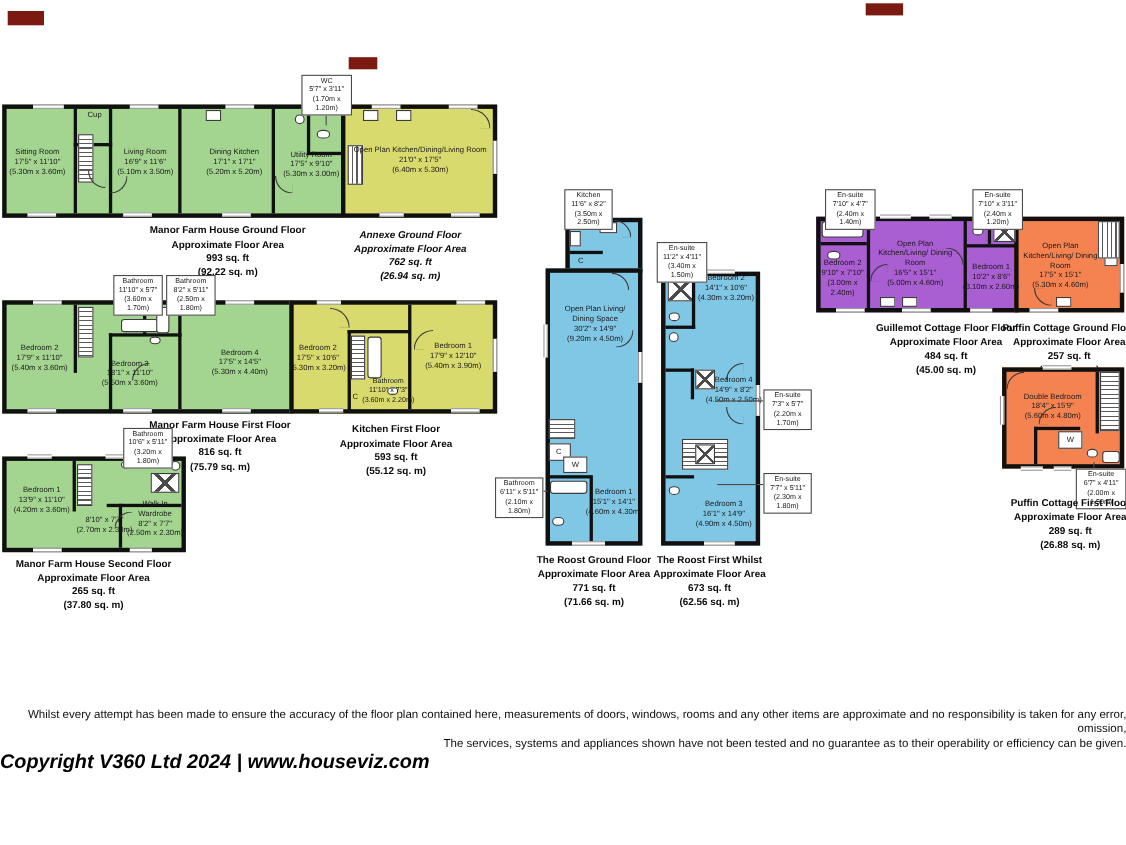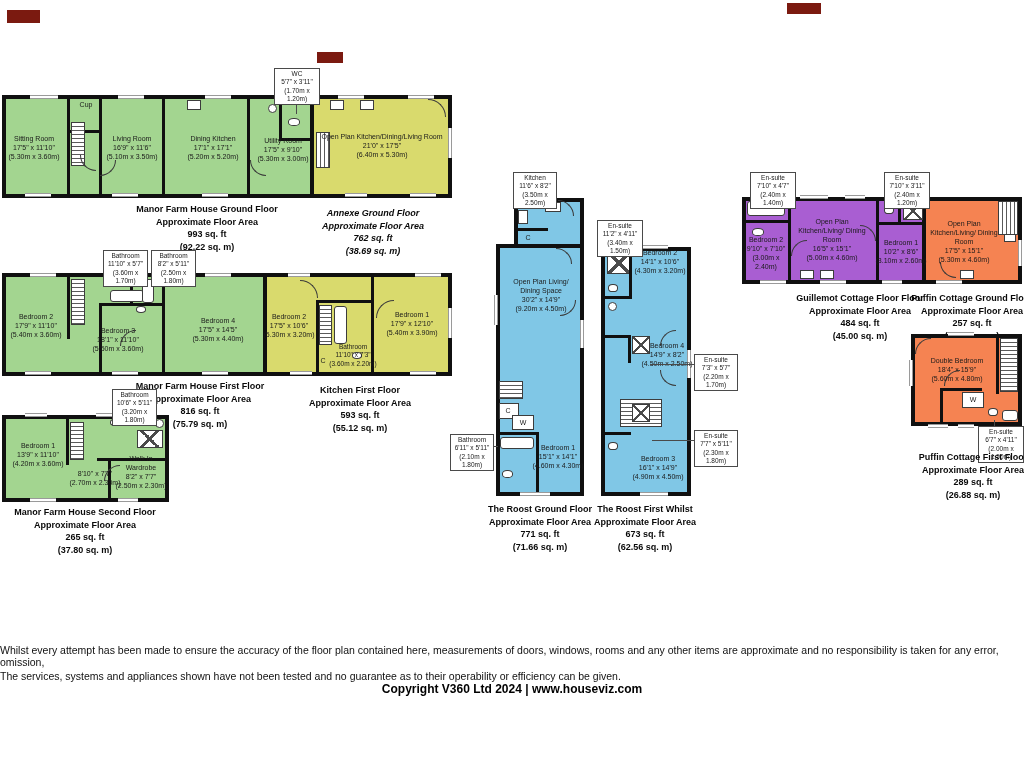--- a/index.html
+++ b/index.html
@@ -26,23 +26,23 @@
       background:#fff repeating-linear-gradient(90deg,transparent 0 3px,#5a5a5a 3px 4px);}
   .shower{position:absolute;border:1px solid #3c3c3c;box-sizing:border-box;
       background:linear-gradient(45deg,transparent 45%,#4a4a4a 45% 55%,transparent 55%),
                  linear-gradient(-45deg,transparent 45%,#4a4a4a 45% 55%,transparent 55%),#fff;}
   .fix{position:absolute;background:#fff;border:1px solid #3c3c3c;box-sizing:border-box;}
   .tub{border-radius:3px;}
   .wc{border-radius:45%;}
   .arc{position:absolute;box-sizing:border-box;background:transparent;}
   .ld{position:absolute;background:#4a4a4a;}
   .redmark{position:absolute;}
-  .footer-line{position:absolute;left:0;width:1024px;text-align:left;font-size:10.5px;color:#101010;}
-  .footer-copy{position:absolute;left:0;width:1024px;text-align:center;font-size:12px;
-      font-weight:bold;color:#000;}
+  .footer-line{position:absolute;left:0;width:1024px;text-align:right;font-size:10.5px;color:#101010;}
+  .footer-copy{position:absolute;left:0;width:1024px;font-size:18px;
+      font-weight:bold;color:#000;font-style:italic;}
 </style>
 </head>
 <body>
 
 <div id="canvas">
 
   <div class="redmark" style="left:7px;top:10px;width:33px;height:13px;background:#7b1a10;"></div>
   <div class="redmark" style="left:317px;top:52px;width:26px;height:11px;background:#7b1a10;"></div>
   <div class="redmark" style="left:787px;top:3px;width:34px;height:11px;background:#7b1a10;"></div>
 
@@ -122,21 +122,21 @@
   <div class="title4" style="left:207px;top:203px;">
     <span>Manor Farm House Ground Floor</span>
       <span>Approximate Floor Area</span>
       <span>993 sq. ft</span>
       <span>(92.22 sq. m)</span>
   </div>
   <div class="title4" style="left:373px;top:207px;font-style:italic;">
     <span>Annexe Ground Floor</span>
       <span>Approximate Floor Area</span>
       <span>762 sq. ft</span>
-      <span>(38.69 sq. m)</span>
+      <span>(26.94 sq. m)</span>
   </div>
 
   <div class="bldg" style="left:2px;top:273px;width:265px;height:103px;background:#a3d590;"></div>
   <div class="bldg" style="left:263px;top:273px;width:189px;height:103px;background:#d9da6d;"></div>
   <div class="wall" style="left:67px;top:277px;width:3px;height:62px;"></div>
   <div class="wall" style="left:99px;top:303px;width:3px;height:70px;"></div>
   <div class="wall" style="left:99px;top:303px;width:66px;height:3px;"></div>
   <div class="wall" style="left:130px;top:277px;width:3px;height:28px;"></div>
   <div class="wall" style="left:162px;top:277px;width:3px;height:95px;"></div>
   <div class="wall" style="left:316px;top:300px;width:3px;height:73px;"></div>

